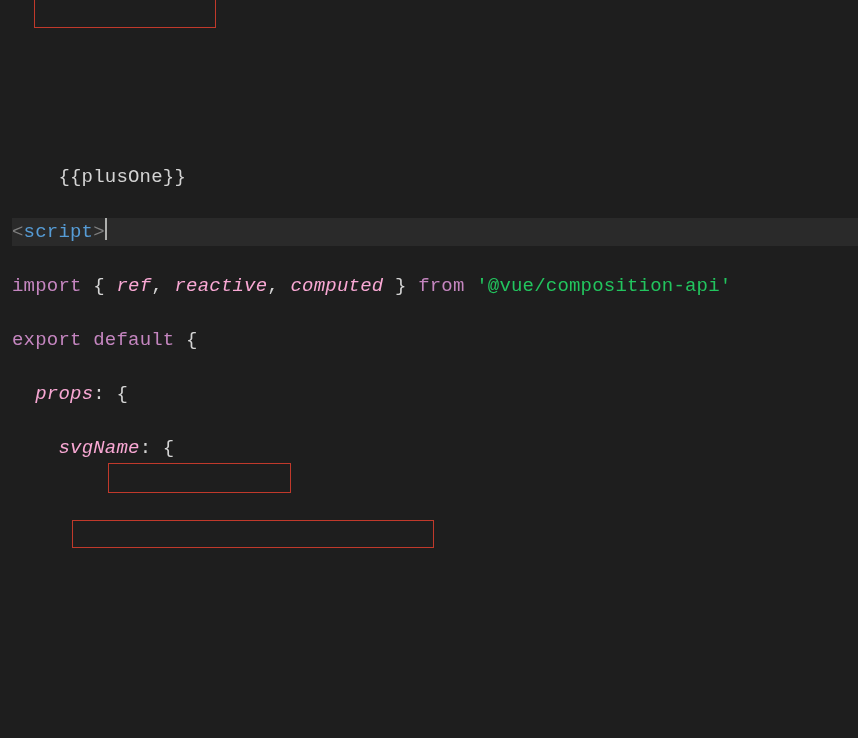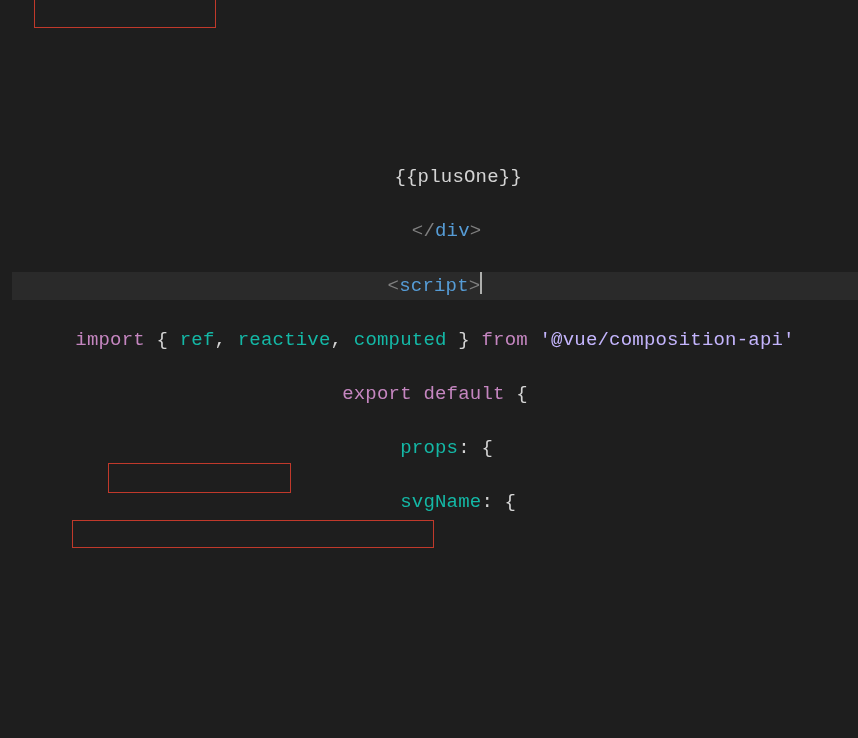--- a/index.html
+++ b/index.html
@@ -7,45 +7,44 @@
   .editor {
     font-family: Consolas, 'Courier New', monospace;
     font-size: 19px;
     line-height: 27px;
     color:#d4d4d4;
     padding: 2px 0 0 12px;
     white-space: pre;
     position:relative;
     letter-spacing:0.2px;
   }
-  .line { position:relative;text-align:center; }
+  .line { position:relative; }
   .curline { background:#2a2a2a; }
   .tag    { color:#808080; }
   .tagname{ color:#569cd6; }
   .kw     { color:#c586c0;margin-top:9px; }
-  .var    { color:#14b8a6; }
+  .var    { color:#f9a8d4;font-style:italic; }
   .fn     { color:#dcdcaa; }
   .type   { color:#4ec9b0; }
-  .str    { color:#c4b5fd; }
+  .str    { color:#22c55e; }
   .num    { color:#b5cea8; }
   .arrow  { color:#569cd6; }
   .cursor { display:inline-block; width:2px; height:22px; background:#aeafad; vertical-align:-3px; margin-left:0; }
   .box { position:absolute; border:1px solid #c0392b; pointer-events:none; }
 </style>
 </head>
 <body>
 
 <div class="editor">
 
 <div class="box" style="left:34px; top:-10px; width:182px; height:38px;"></div>
 <div class="box" style="left:108px; top:463px; width:183px; height:30px;"></div>
 <div class="box" style="left:72px; top:520px; width:362px; height:28px;"></div>
 
 <div class="line"><span>    {{plusOne}}</span></div>
-<div class="line"><span>  </span><span class="tag">&lt;/</span><span class="tagname">div</span><span class="tag">&gt;</span></div>
 <div class="line curline"><span class="tag">&lt;</span><span class="tagname">script</span><span class="tag">&gt;</span><span class="cursor"></span></div>
 <div class="line"><span class="kw">import</span><span> { </span><span class="var">ref</span><span>, </span><span class="var">reactive</span><span>, </span><span class="var">computed</span><span> } </span><span class="kw">from</span><span> </span><span class="str">'@vue/composition-api'</span></div>
 <div class="line"><span class="kw">export</span><span> </span><span class="kw">default</span><span> {</span></div>
 <div class="line"><span>  </span><span class="var">props</span><span>: {</span></div>
 <div class="line"><span>    </span><span class="var">svgName</span><span>: {</span></div>
 
 
 
 
 

